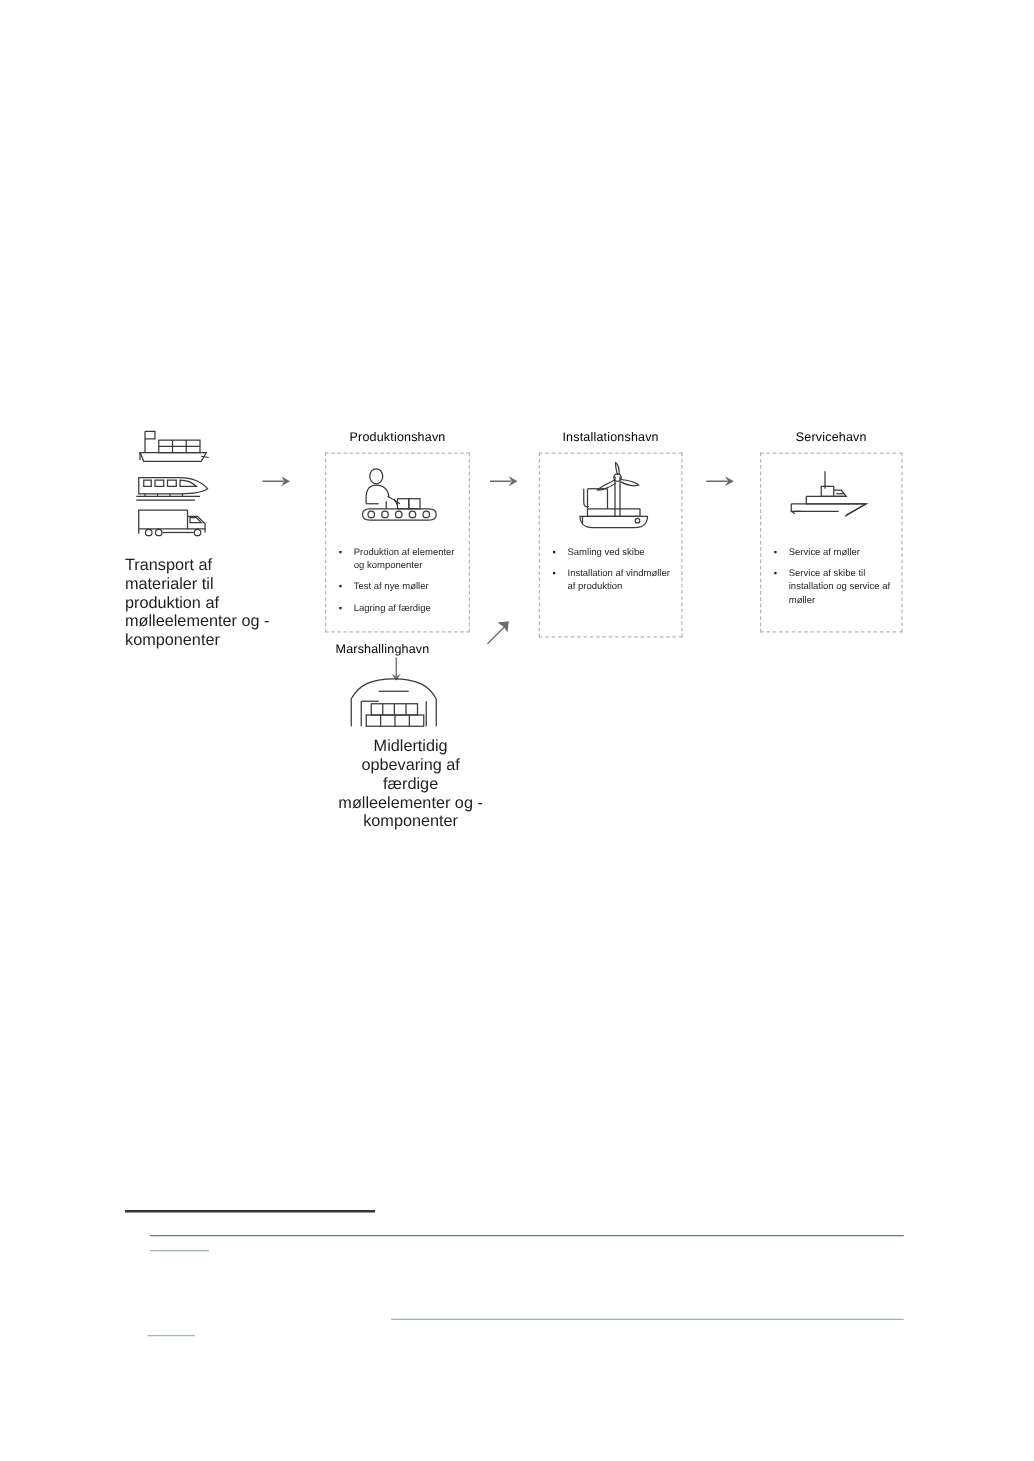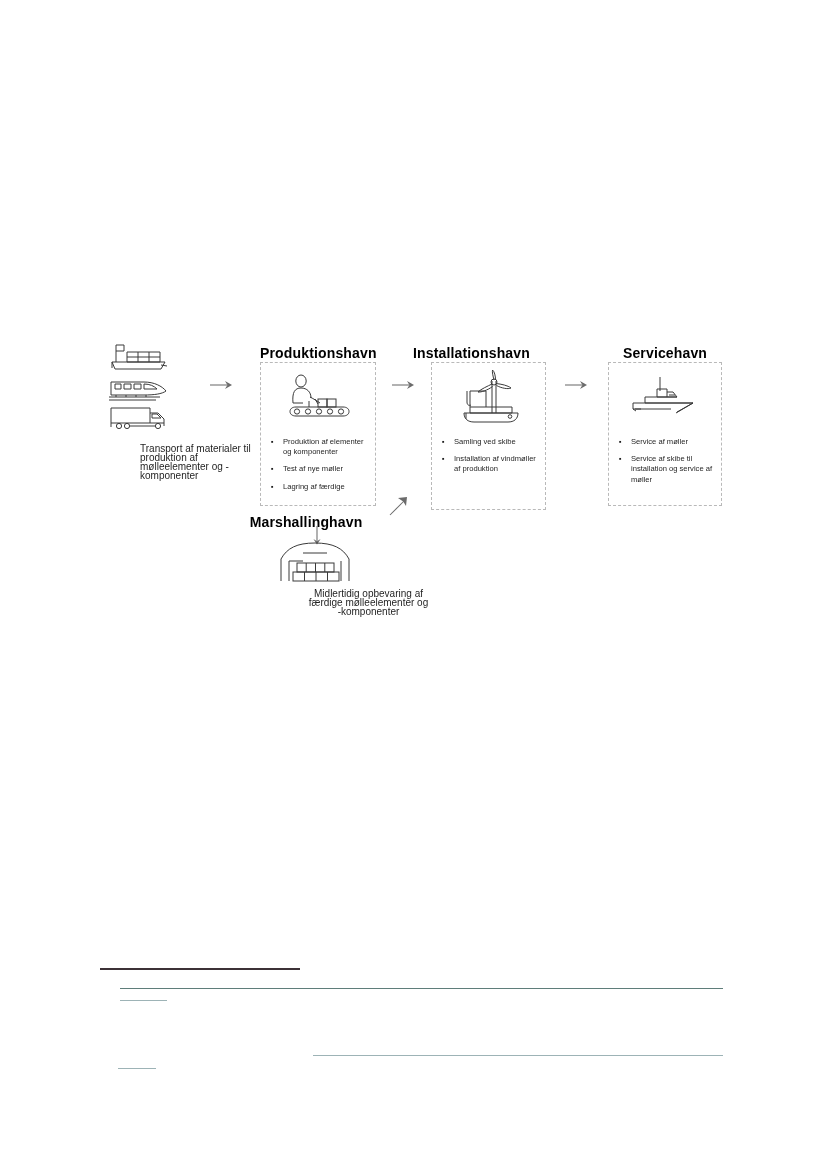--- a/index.html
+++ b/index.html
@@ -16,22 +16,22 @@
     font-family: "Liberation Sans", sans-serif;
     color: #1a1a1a;
     -webkit-font-smoothing: antialiased;
   }
 
   .page { position: absolute; inset: 0; }
 
   
   .stage-title {
     position: absolute;
-    font-size: 14px;
-    font-weight: bold;
+    font-size: 10px;
+    font-weight: normal;
     letter-spacing: 0.15px;
     color: #000000;
     text-align: center;
     white-space: nowrap;
   }
 
   
   .stage-box {
     position: absolute;
     border: 1px dashed #b9b9b9;
@@ -59,24 +59,23 @@
     line-height: 10.2px;
     color: #1f1f1f;
   }
   .bullet-text {
     flex: 1 1 auto;
   }
 
   
   .caption {
     position: absolute;
-    font-size: 10px;
-    line-height: 9px;
+    font-size: 13px;
+    line-height: 15px;
     color: #1f1f1f;
-    margin-left: 40px;
   }
 
   
   .icon { position: absolute; }
   .icon svg { display: block; overflow: visible; }
 
   
   .arrow { position: absolute; }
   .arrow svg { display: block; }
 
@@ -180,21 +179,21 @@
     </div>
   </div>
 
   <div class="arrow" style="left:390px; top:378px;">
     <svg width="26" height="14" viewBox="0 0 26 14">
       <path class="ar" d="M2 7 L19 7"></path>
       <path class="ar-head" d="M17 3 L24 7 L17 11 L19.4 7 Z"></path>
     </svg>
   </div>
 
-  <div class="stage-title" style="left:413px; top:345px; width:115px;">Installationshavn</div>
+  <div class="stage-title" style="left:431px; top:345px; width:115px;">Installationshavn</div>
 
   <div class="stage-box" style="left:431px; top:362px; width:115px; height:148px;">
 
     <div class="icon" style="left:24px; top:6px;">
       <svg width="68" height="56" viewBox="0 0 68 56">
 
         <path class="ln" d="M36 12 L36 44 M40 12 L40 44"></path>
 
         <circle class="ln" cx="38" cy="13" r="3"></circle>
 

